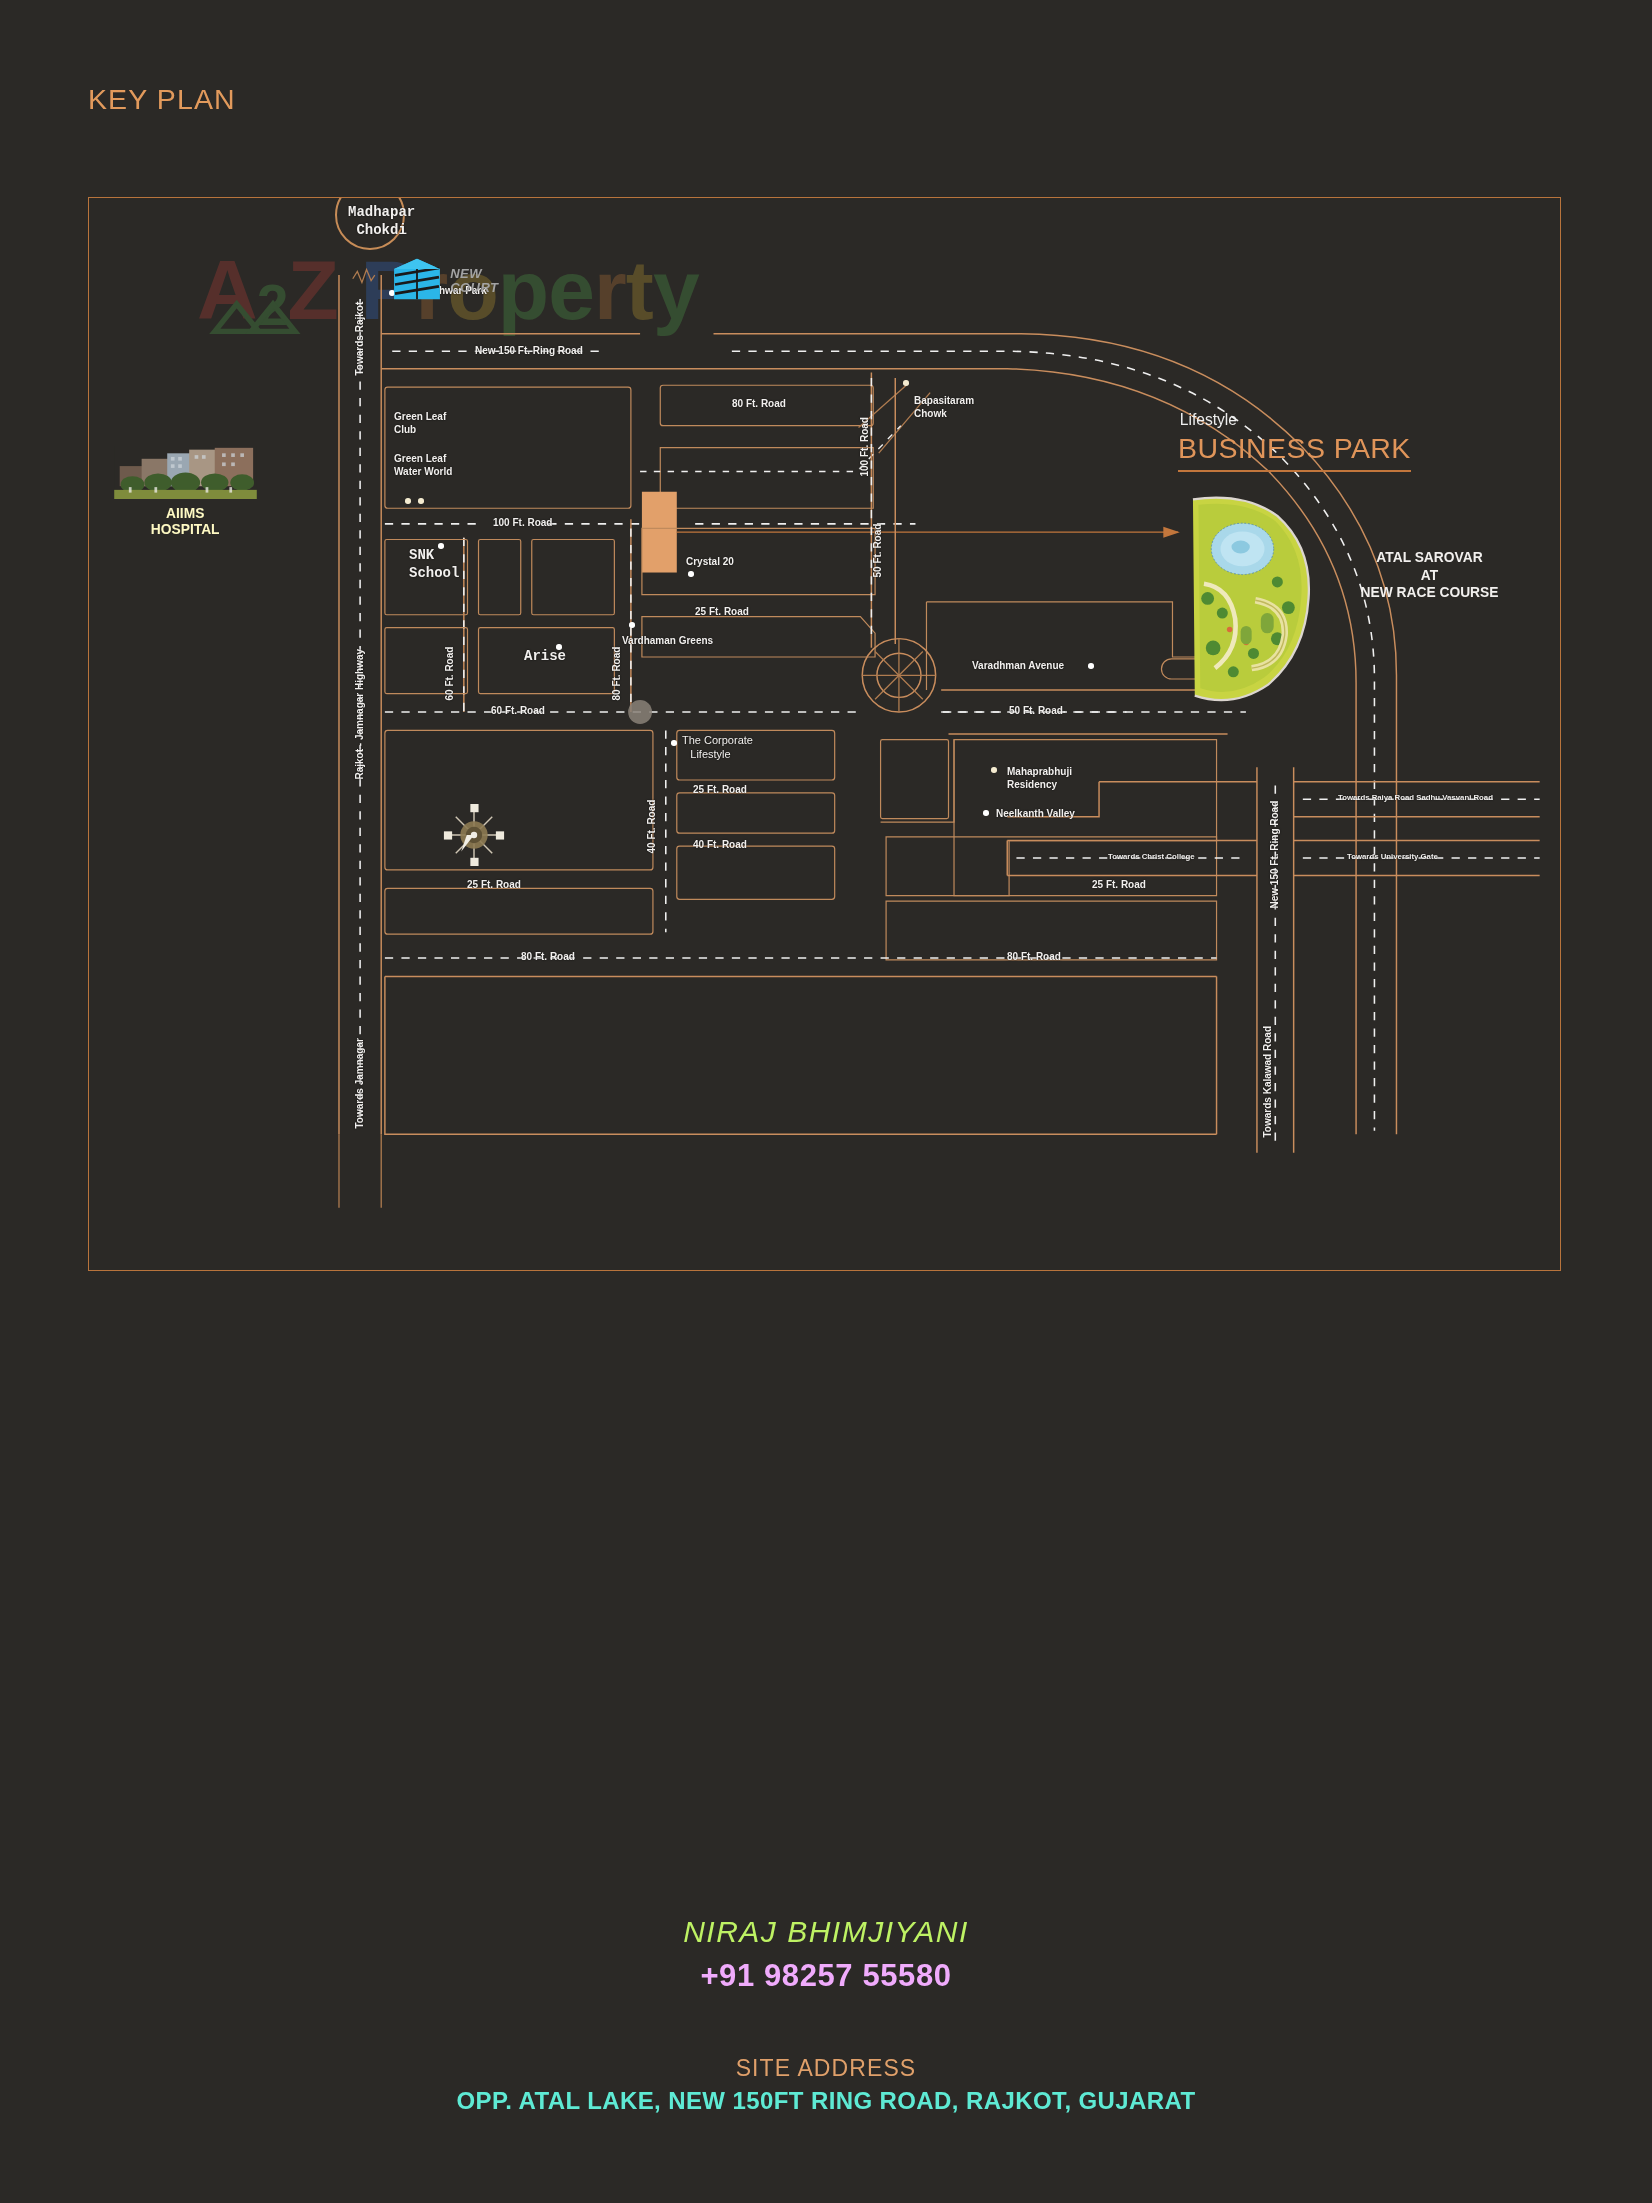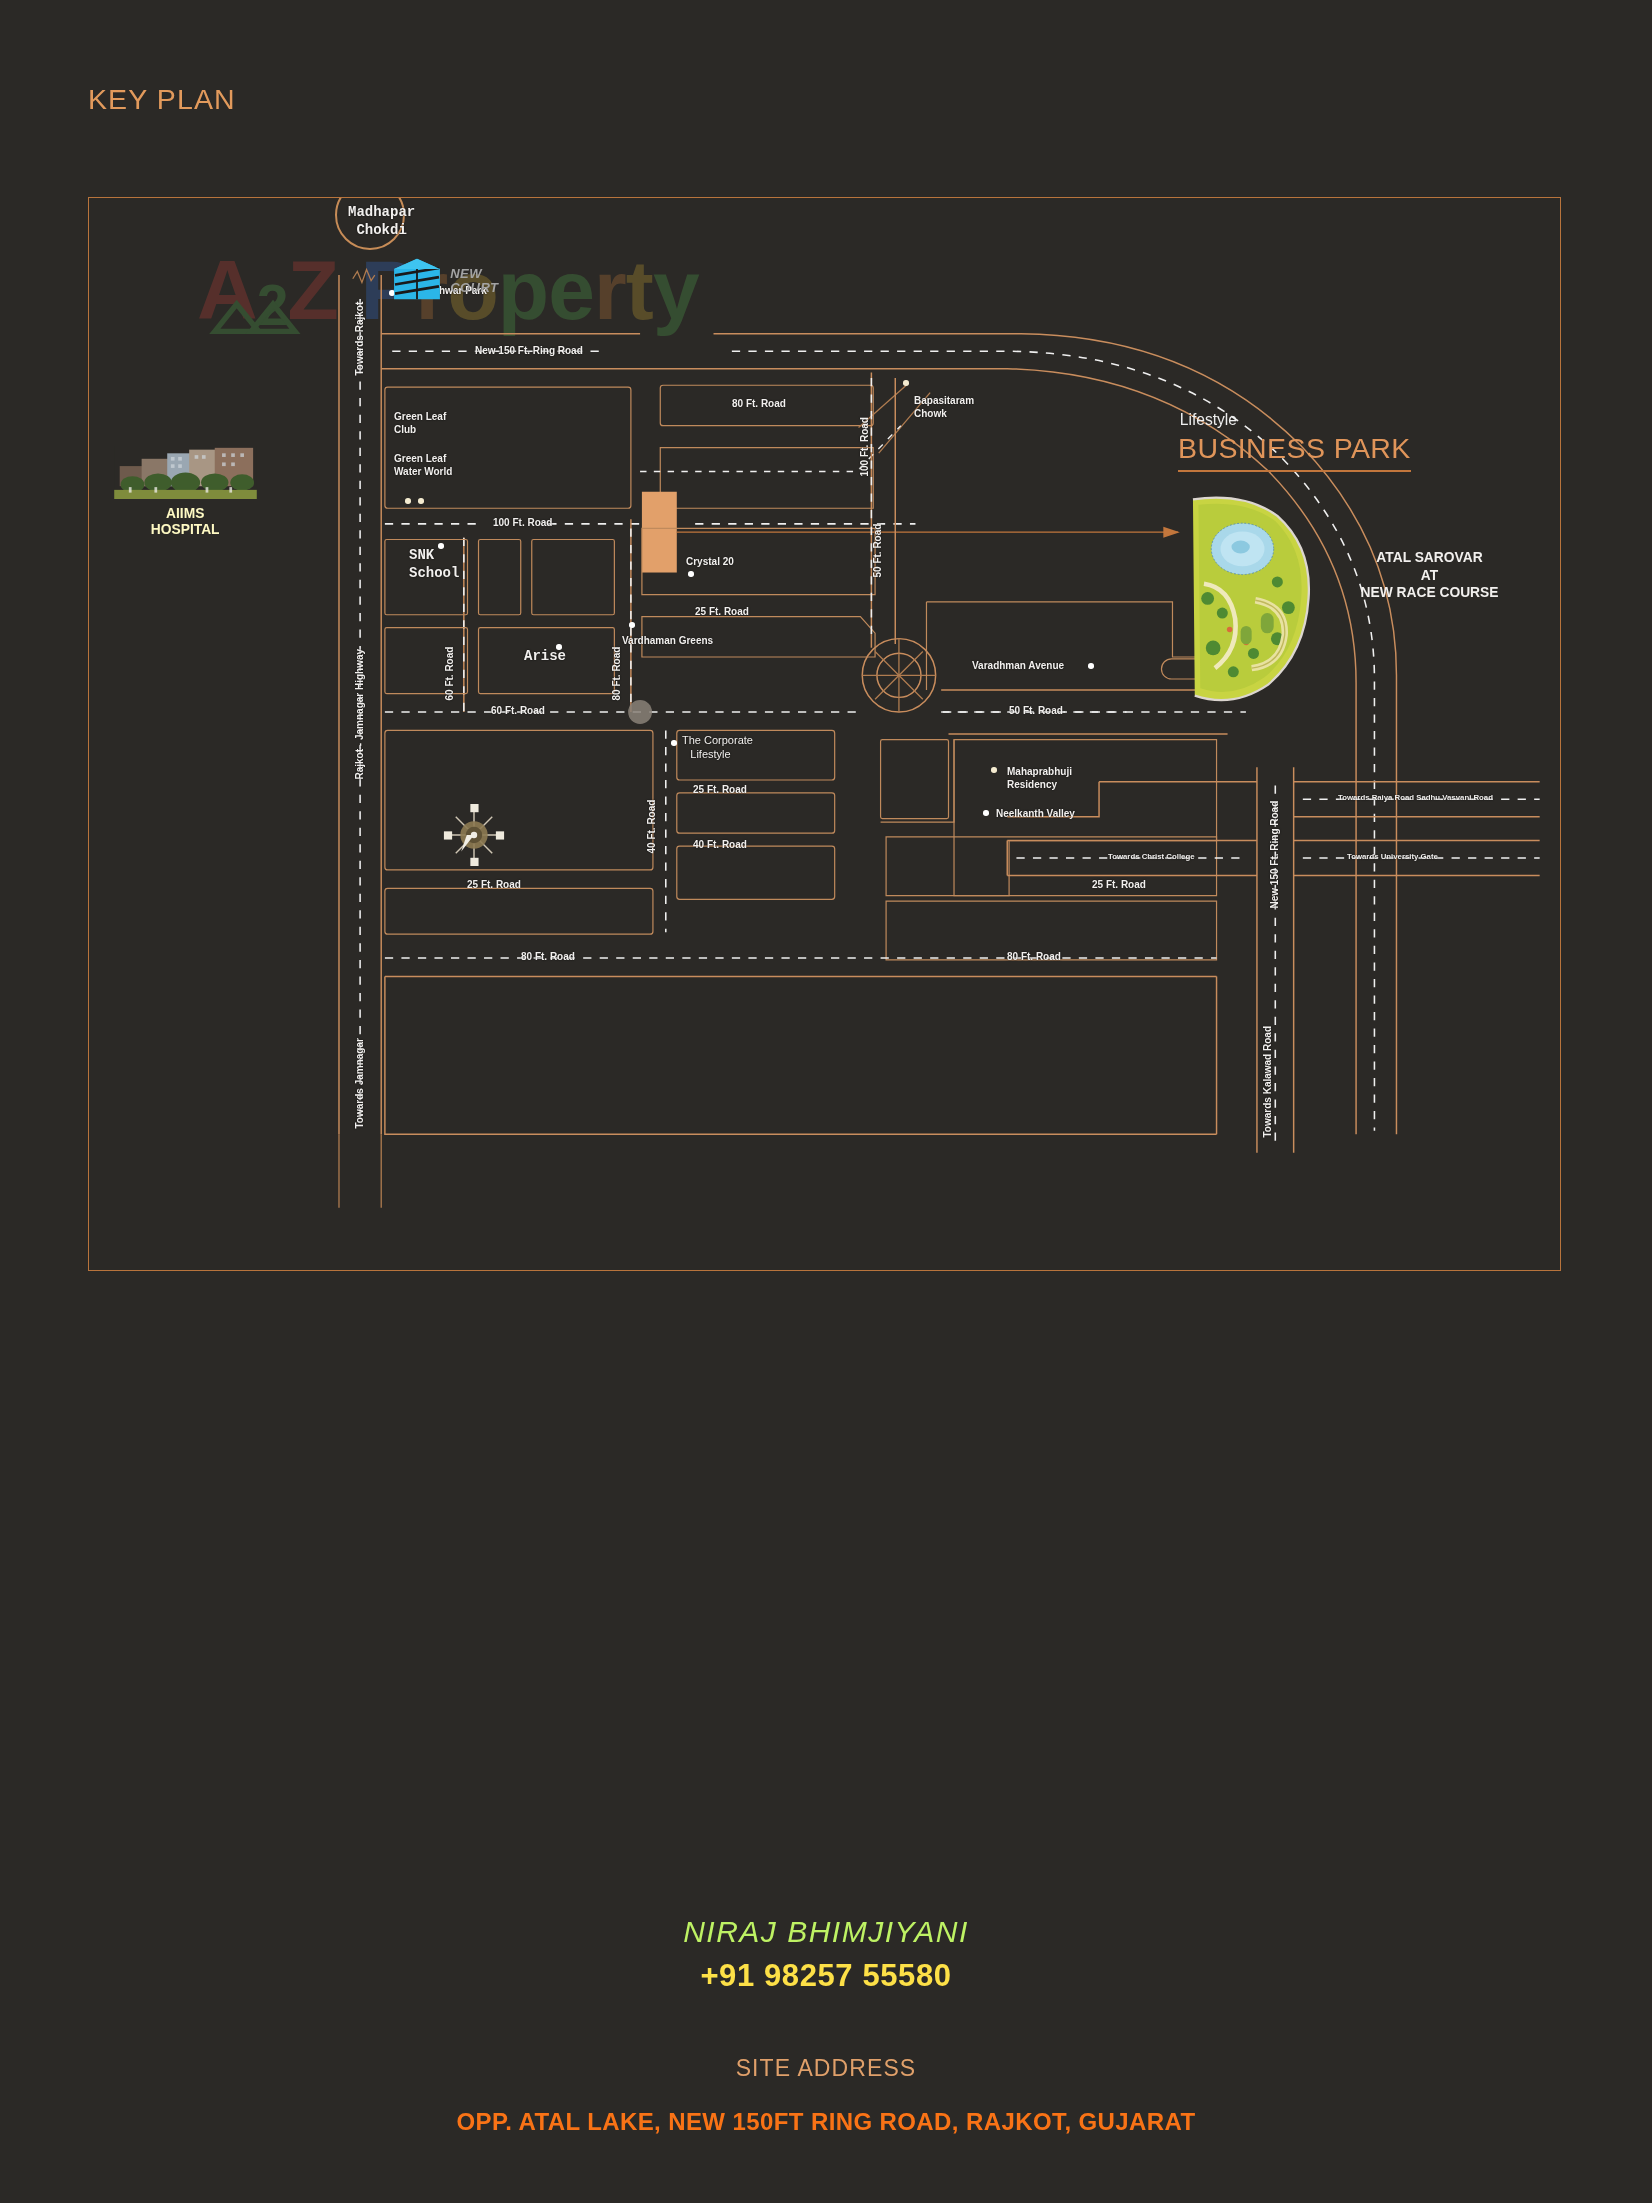--- a/index.html
+++ b/index.html
@@ -95,23 +95,23 @@
     color:#e0955a; font-size:28.5px; font-weight:normal; letter-spacing:0.4px;
     margin-top:2.8px; border-bottom:2.3px solid #c2763c; padding-bottom:5.5px;
   }
 
   
   .compass { position:absolute; left:354px; top:606px; width:62px; height:62px; z-index:9; }
 
   
   .footer { position:absolute; left:0; top:1915px; width:1652px; text-align:center; z-index:5; }
   .ft-name  { color:#bef264; font-size:30px; letter-spacing:1.5px;font-style:italic; }
-  .ft-phone { color:#fde047; font-size:31px; font-weight:bold; letter-spacing:0.6px; margin-top:9.2px; }
+  .ft-phone { color:#f0abfc; font-size:31px; font-weight:bold; letter-spacing:0.6px; margin-top:9.2px; }
   .ft-lbl   { color:#e0a06a; font-size:23px; letter-spacing:1.1px; margin-top:61px; }
-  .ft-addr  { color:#f97316; font-size:24px; font-weight:bold; letter-spacing:0.4px; margin-top:26px; }
+  .ft-addr  { color:#5eead4; font-size:24px; font-weight:bold; letter-spacing:0.4px; margin-top:5px; }
 
   .wm-footer {
     position:absolute; left:0; top:2048px; width:1652px; text-align:center;
     font-size:51px; color:#555250; opacity:.62; font-weight:300; z-index:4;
     pointer-events:none; letter-spacing:0.5px;
   }
 </style>
 </head>
 <body>
 

